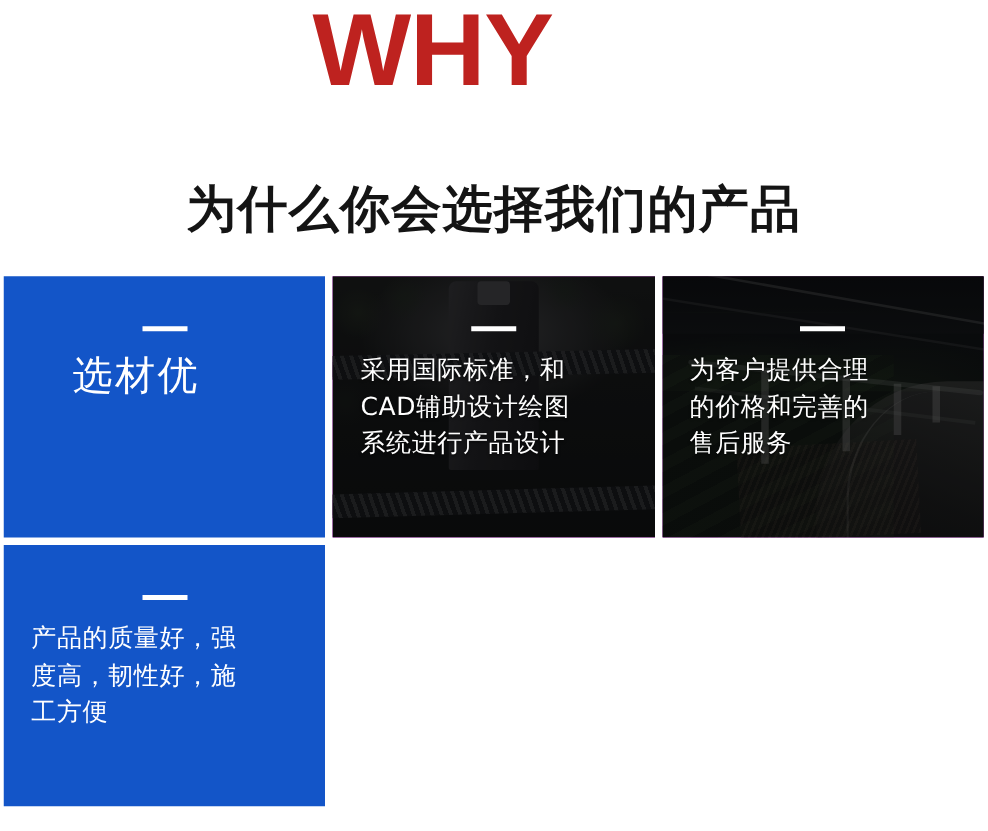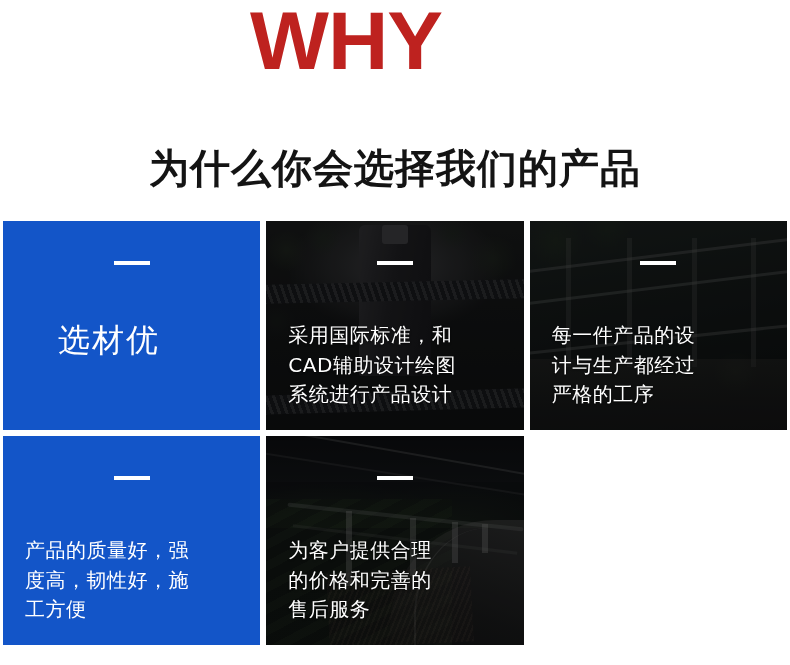--- a/index.html
+++ b/index.html
@@ -171,21 +171,20 @@
     font-family: "DejaVu Sans", "Liberation Sans", sans-serif;
     font-weight: 400;
     font-size: 20px;
     line-height: 1.48;
     letter-spacing: 0.5px;
     padding-left: 22px;
     padding-right: 10px;
     text-align: left;
     white-space: pre-line;
     text-shadow: 0 1px 2px rgba(0,0,0,0.55);
-    margin-top: 40px;
   }
 
   .card-text.big {
     font-size: 32px;
     font-weight: 400;
     letter-spacing: 2px;
     padding-left: 55px;
     line-height: 1.2;
     text-shadow: none;
   }
@@ -434,49 +433,20 @@
       <div class="card-shade"></div>
       <div class="card-body">
         <div class="dash"></div>
         <div class="card-text">采用国际标准，和
 CAD辅助设计绘图
 系统进行产品设计</div>
       </div>
     </div>
 
 
-    <div class="card">
-      <div class="card-bg bg-fence">
-        <div class="fence-green"></div>
-        <div class="fence-rail a"></div>
-        <div class="fence-rail b"></div>
-        <div class="fence-rail c"></div>
-        <div class="fence-post p1"></div>
-        <div class="fence-post p2"></div>
-        <div class="fence-post p3"></div>
-        <div class="fence-post p4"></div>
-        <div class="fence-ground"></div>
-      </div>
-      <div class="card-shade"></div>
-      <div class="card-body">
-        <div class="dash"></div>
-        <div class="card-text">每一件产品的设
-计与生产都经过
-严格的工序</div>
-      </div>
-    </div>
-
-    <div class="card blue">
-      <div class="card-body">
-        <div class="dash"></div>
-        <div class="card-text">产品的质量好，强
-度高，韧性好，施
-工方便</div>
-      </div>
-    </div>
 
     <div class="card">
       <div class="card-bg bg-highway">
         <div class="hw-sky"></div>
         <div class="hw-hills"></div>
         <div class="hw-field"></div>
         <div class="hw-road"></div>
         <div class="hw-roadline"></div>
         <div class="hw-gravel"></div>
         <div class="hw-barrier"></div>
@@ -490,14 +460,23 @@
       </div>
       <div class="card-shade"></div>
       <div class="card-body">
         <div class="dash"></div>
         <div class="card-text">为客户提供合理
 的价格和完善的
 售后服务</div>
       </div>
     </div>
 
+    <div class="card blue">
+      <div class="card-body">
+        <div class="dash"></div>
+        <div class="card-text">产品的质量好，强
+度高，韧性好，施
+工方便</div>
+      </div>
+    </div>
+
   </div>
 </div>
 
 </body></html>

